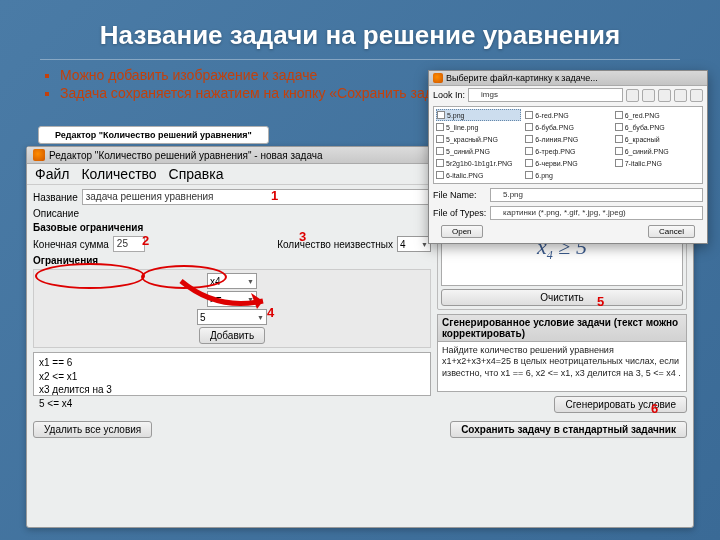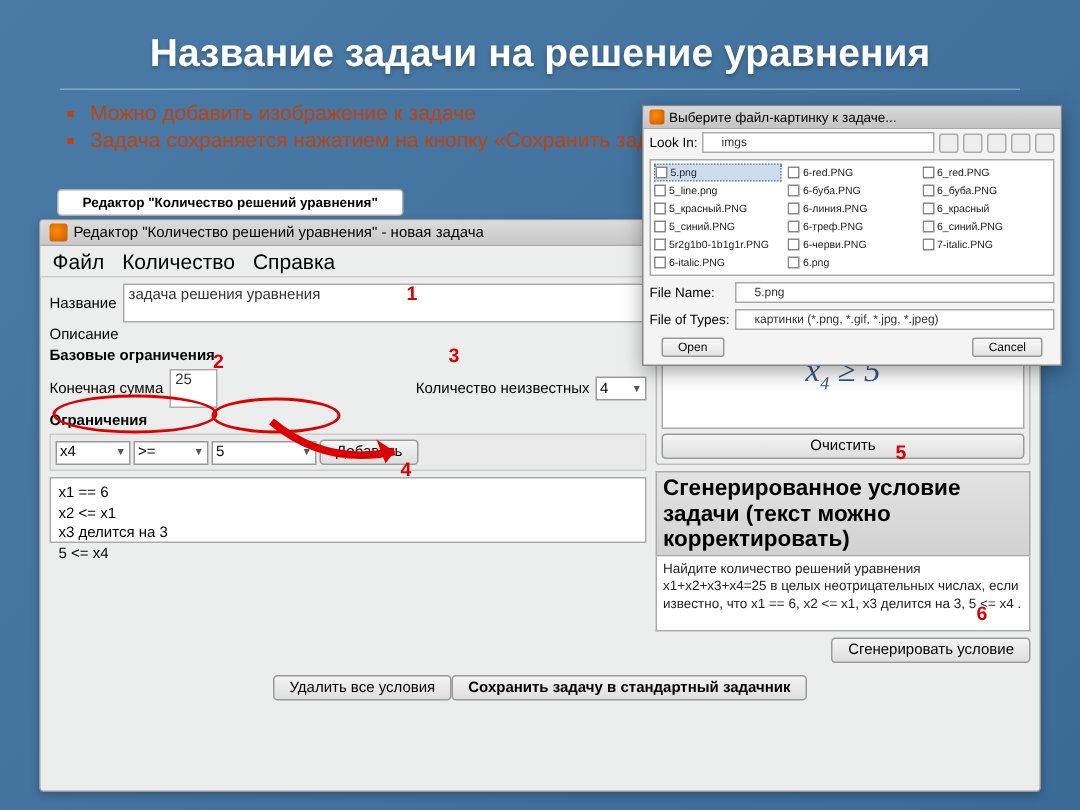--- a/index.html
+++ b/index.html
@@ -27,36 +27,36 @@
   }
   .titlebar { display: flex; align-items: center; gap: 4px; padding: 2px 6px; background: linear-gradient(#dcdcdc,#c8c8c8); border-bottom: 1px solid #aaa; font-size: 10px; }
   .java-icon { width: 12px; height: 12px; border-radius: 2px; background: radial-gradient(circle at 40% 40%,#ff8c00,#cc5500); }
   .menubar { display: flex; gap: 12px; padding: 2px 8px; background: #eceeee; border-bottom: 1px solid #ccc; font-size: 14px; }
   .menubar span { cursor: default; }
   .form { display: flex; gap: 6px; padding: 4px 6px; }
   .col-left { flex: 1; }
   .col-right { width: 250px; }
   .row { display: flex; align-items: center; gap: 4px; margin-bottom: 3px; }
   .row label { font-size: 10px; }
-  .input { flex: 1; background: #fff; border: 1px solid #aaa; padding: 1px 3px; font-size: 10px; color: #333; height: 26px; }
+  .input { flex: 1; background: #fff; border: 1px solid #aaa; padding: 1px 3px; font-size: 10px; color: #333; height: 16px; }
   .section-hdr { font-size: 10px; font-weight: bold; margin: 2px 0 3px; }
-  .constraint-row { display: flex; gap: 2px; align-items: center; padding: 3px; border: 1px solid #ccc; background: #eaeaea; }
+  .constraint-row { display: flex; gap: 2px; align-items: center; padding: 3px; border: 1px solid #ccc; background: #eaeaea; flex-direction: column; }
   .sel { background: #fff; border: 1px solid #999; padding: 1px 2px; width: 50px; font-size: 10px; height: 16px; display: flex; justify-content: space-between; align-items: center; }
   .sel .arr { font-size: 7px; color: #555; }
   .btn { background: linear-gradient(#f4f4f4,#dedede); border: 1px solid #9a9a9a; border-radius: 3px; padding: 2px 10px; font-size: 10px; cursor: pointer; }
   .constraints-box { background: #fff; border: 1px solid #aaa; margin-top: 4px; padding: 3px 5px; font-size: 10px; line-height: 1.35; height: 44px; }
   .right-group { border: 1px solid #bbb; border-radius: 2px; padding: 3px; margin-bottom: 4px; }
   .formula-box { background: #fff; border: 1px solid #aaa; height: 74px; display: flex; align-items: center; justify-content: center; margin: 3px 0; }
   .formula { font-family: 'Times New Roman', serif; font-style: italic; font-size: 22px; color: #3a5a8c; }
   .formula .sub { font-size: 12px; vertical-align: sub; }
   .formula .ge { font-style: normal; }
   .btns-row { display: flex; gap: 4px; }
-  .grayhdr { background: linear-gradient(#e2e2e2,#d2d2d2); border: 1px solid #aaa; padding: 2px 4px; font-size: 15px; font-weight: bold; }
+  .grayhdr { background: linear-gradient(#e2e2e2,#d2d2d2); border: 1px solid #aaa; padding: 2px 4px; font-size: 10px; font-weight: bold; }
   .gen-text { background: #fff; border: 1px solid #aaa; border-top: none; padding: 3px 4px; font-size: 9px; line-height: 1.25; height: 50px; color: #222; }
-  .bottom-btns { display: flex; justify-content: center; padding: 4px 6px 6px; }
+  .bottom-btns { display: flex; justify-content: space-between; padding: 4px 6px 6px; }
 
   .marker { position: absolute; color: #d00; font-weight: bold; font-size: 13px; z-index: 20; pointer-events: none; }
   .oval { position: absolute; border: 2px solid #d00; border-radius: 50%; pointer-events: none; z-index: 19; }
   .arrow-svg { position: absolute; z-index: 18; pointer-events: none; }
 
   
   .dialog {
     position: absolute; right: 12px; top: 70px;
     width: 280px; background: #f4f4f4; border: 1px solid #888;
     box-shadow: 0 4px 12px rgba(0,0,0,.35); z-index: 30;

